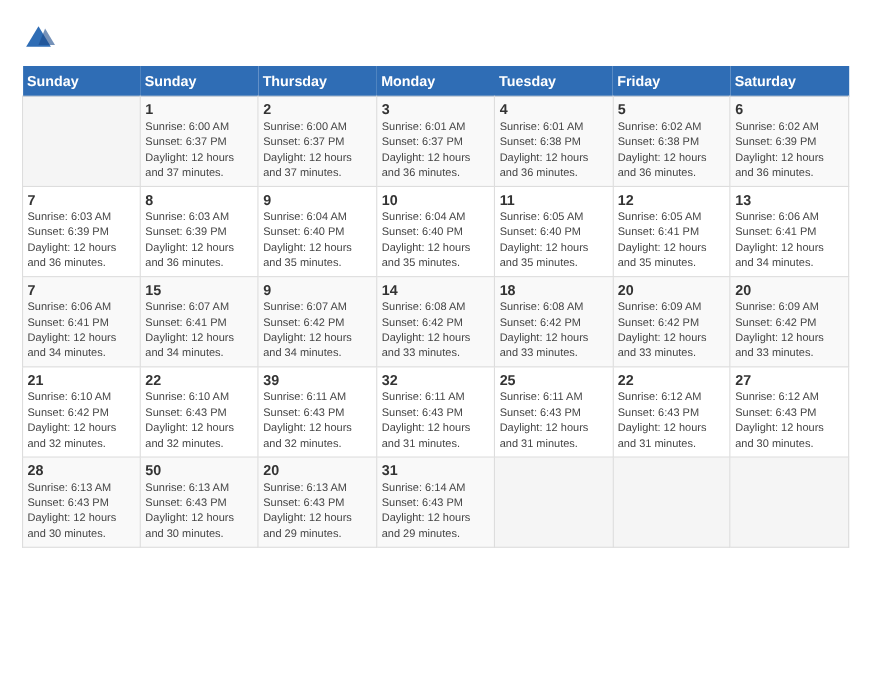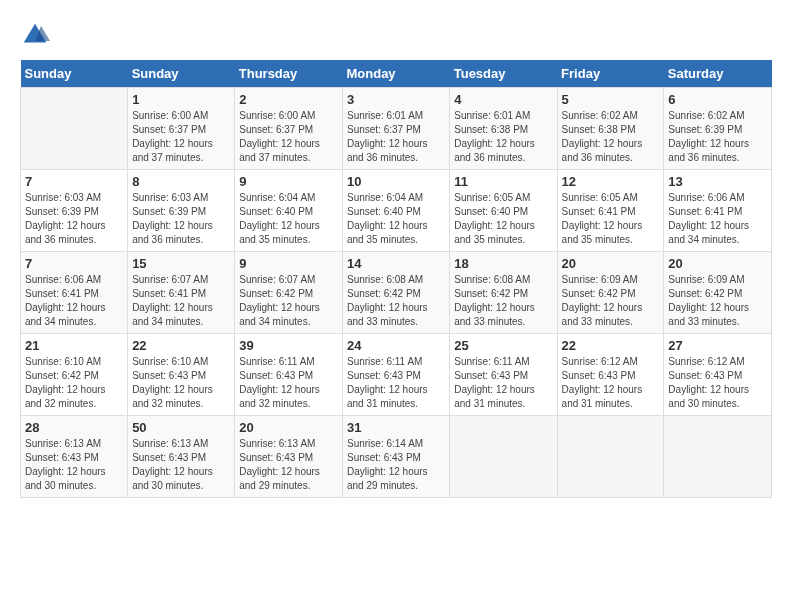--- a/index.html
+++ b/index.html
@@ -216,21 +216,21 @@
         </td>
         <td>
           <span class="day-number">22</span>
           <div class="day-info">Sunrise: 6:10 AM<br>Sunset: 6:43 PM<br>Daylight: 12 hours and 32 minutes.</div>
         </td>
         <td>
           <span class="day-number">39</span>
           <div class="day-info">Sunrise: 6:11 AM<br>Sunset: 6:43 PM<br>Daylight: 12 hours and 32 minutes.</div>
         </td>
         <td>
-          <span class="day-number">24</span>
+          <span class="day-number">32</span>
           <div class="day-info">Sunrise: 6:11 AM<br>Sunset: 6:43 PM<br>Daylight: 12 hours and 31 minutes.</div>
         </td>
         <td>
           <span class="day-number">25</span>
           <div class="day-info">Sunrise: 6:11 AM<br>Sunset: 6:43 PM<br>Daylight: 12 hours and 31 minutes.</div>
         </td>
         <td>
           <span class="day-number">22</span>
           <div class="day-info">Sunrise: 6:12 AM<br>Sunset: 6:43 PM<br>Daylight: 12 hours and 31 minutes.</div>
         </td>

